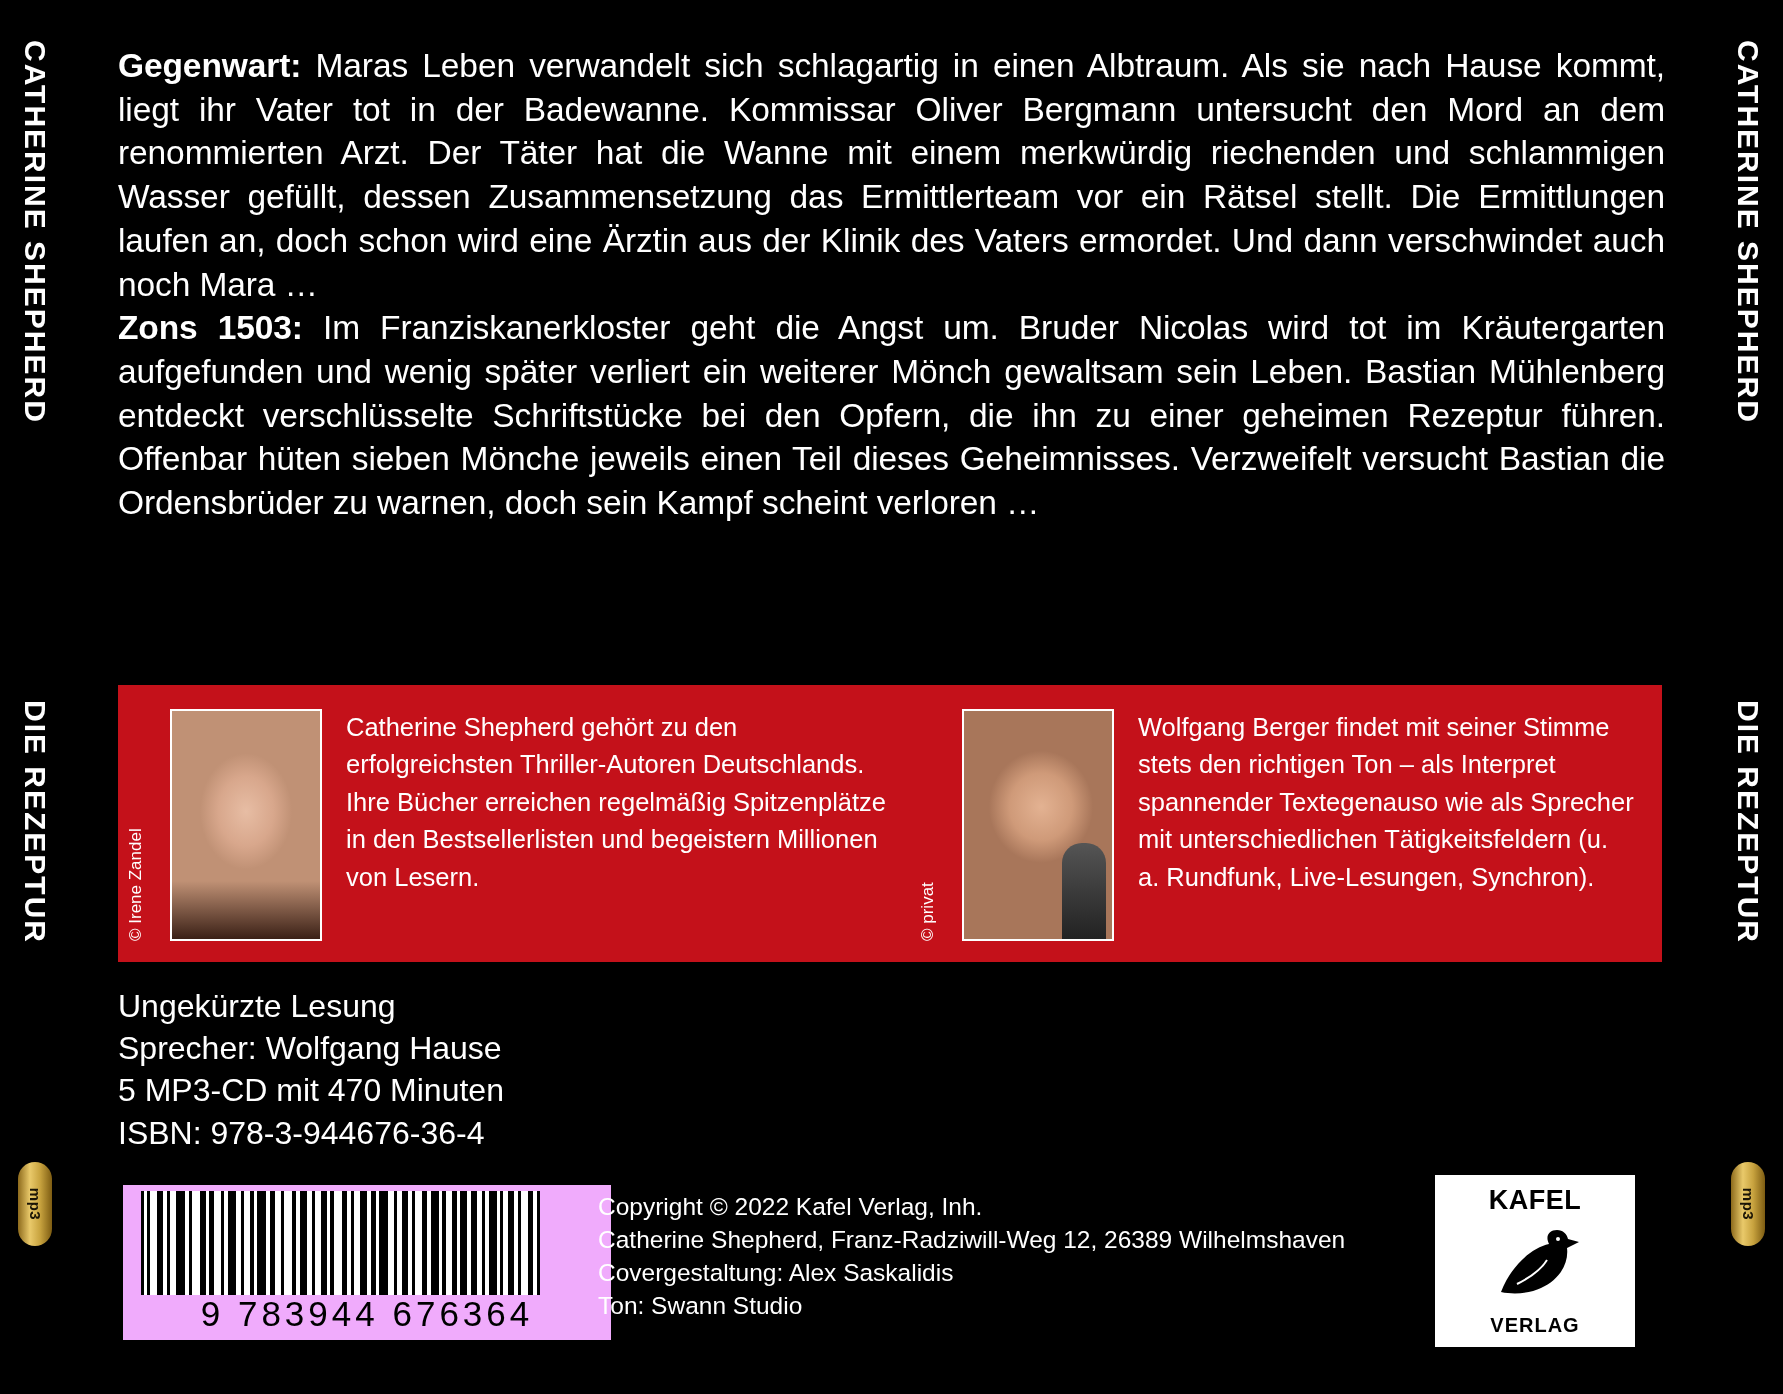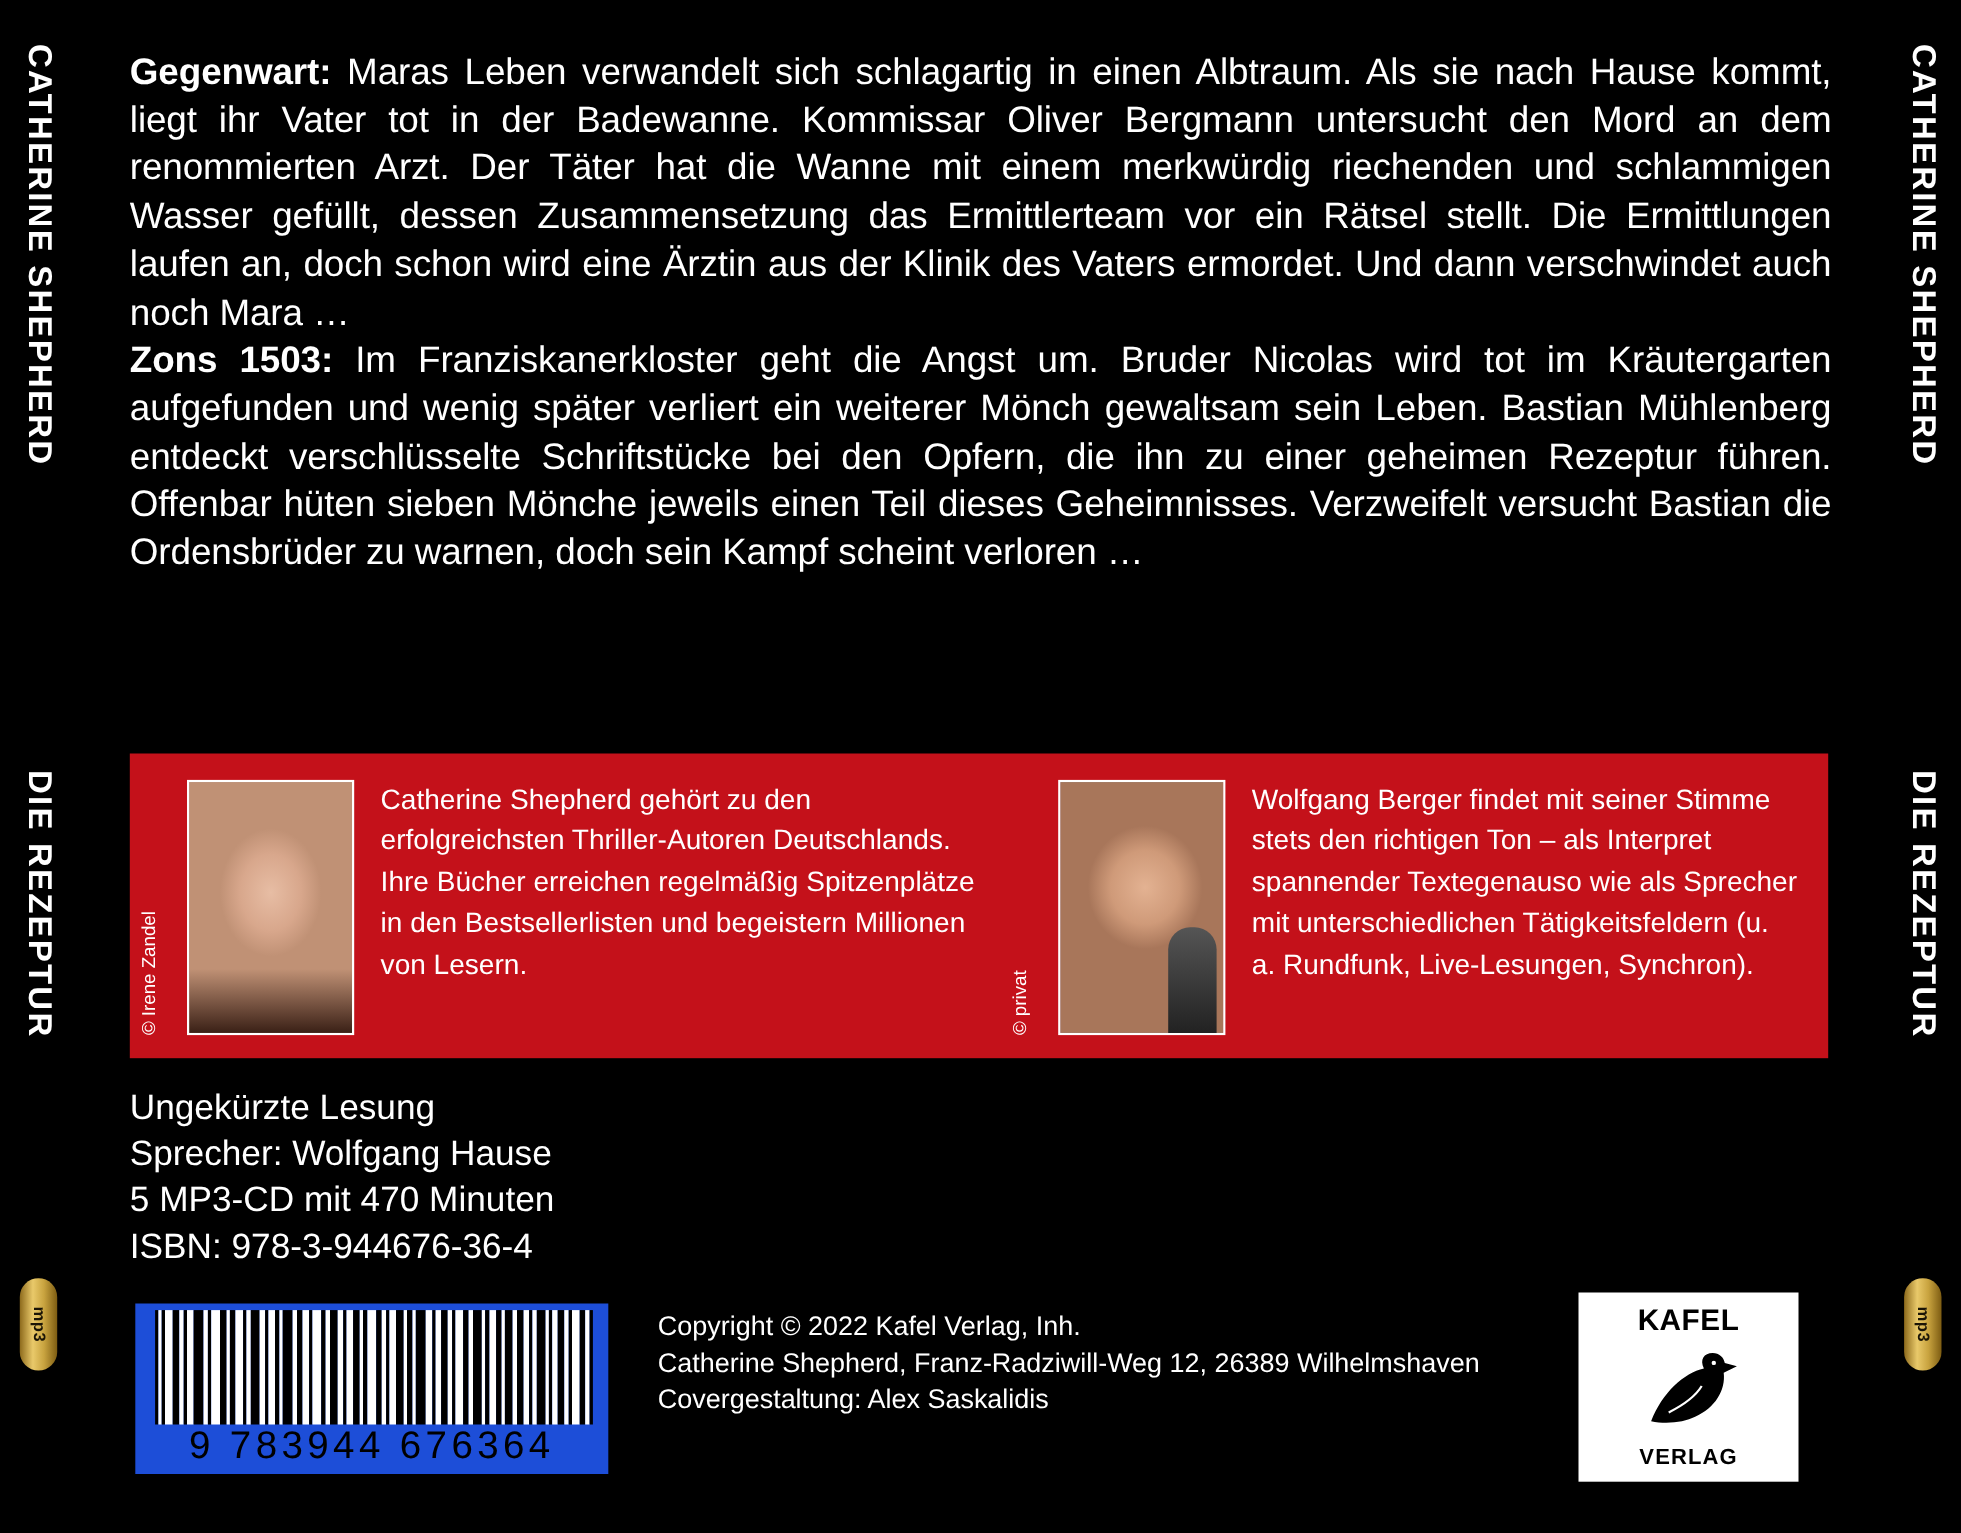--- a/index.html
+++ b/index.html
@@ -177,23 +177,23 @@
     top: 985px;
     font-size: 32px;
     line-height: 1.32;
   }
 
   
   .barcode {
     position: absolute;
     left: 5px;
     top: 1185px;
-    width: 430px;
+    width: 488px;
     height: 155px;
-    background: #1d4ed8;
+    background: #f0abfc;
   }
   .barcode .bars {
     position: absolute;
     left: 18px;
     top: 6px;
     right: 14px;
     height: 104px;
     display: flex;
     align-items: stretch;
     gap: 0;
@@ -391,20 +391,21 @@
         <i style="width:4px;background:#fff"></i>
         <i style="width:3px"></i>
     </div>
     <div class="digits">9 783944 676364</div>
   </div>
 
   <div class="copyright">
     <div>Copyright © 2022 Kafel Verlag, Inh.</div>
     <div>Catherine Shepherd, Franz-Radziwill-Weg 12, 26389 Wilhelmshaven</div>
     <div>Covergestaltung: Alex Saskalidis</div>
+    <div>Ton: Swann Studio</div>
   </div>
 
   <div class="publisher">
     <div class="pname">KAFEL</div>
     <div class="bird">
       <svg width="96" height="82" viewBox="0 0 96 82" aria-hidden="true">
         <path d="M14 70 C24 44, 44 26, 62 22 C58 14, 62 8, 70 8 C76 8, 80 12, 81 17 L92 20 L80 26 C82 42, 72 58, 54 66 C44 71, 28 73, 14 70 Z" fill="#000"></path>
         <path d="M30 62 C42 56, 54 48, 60 38" stroke="#fff" stroke-width="2" fill="none"></path>
         <circle cx="71" cy="17" r="2" fill="#fff"></circle>
       </svg>

